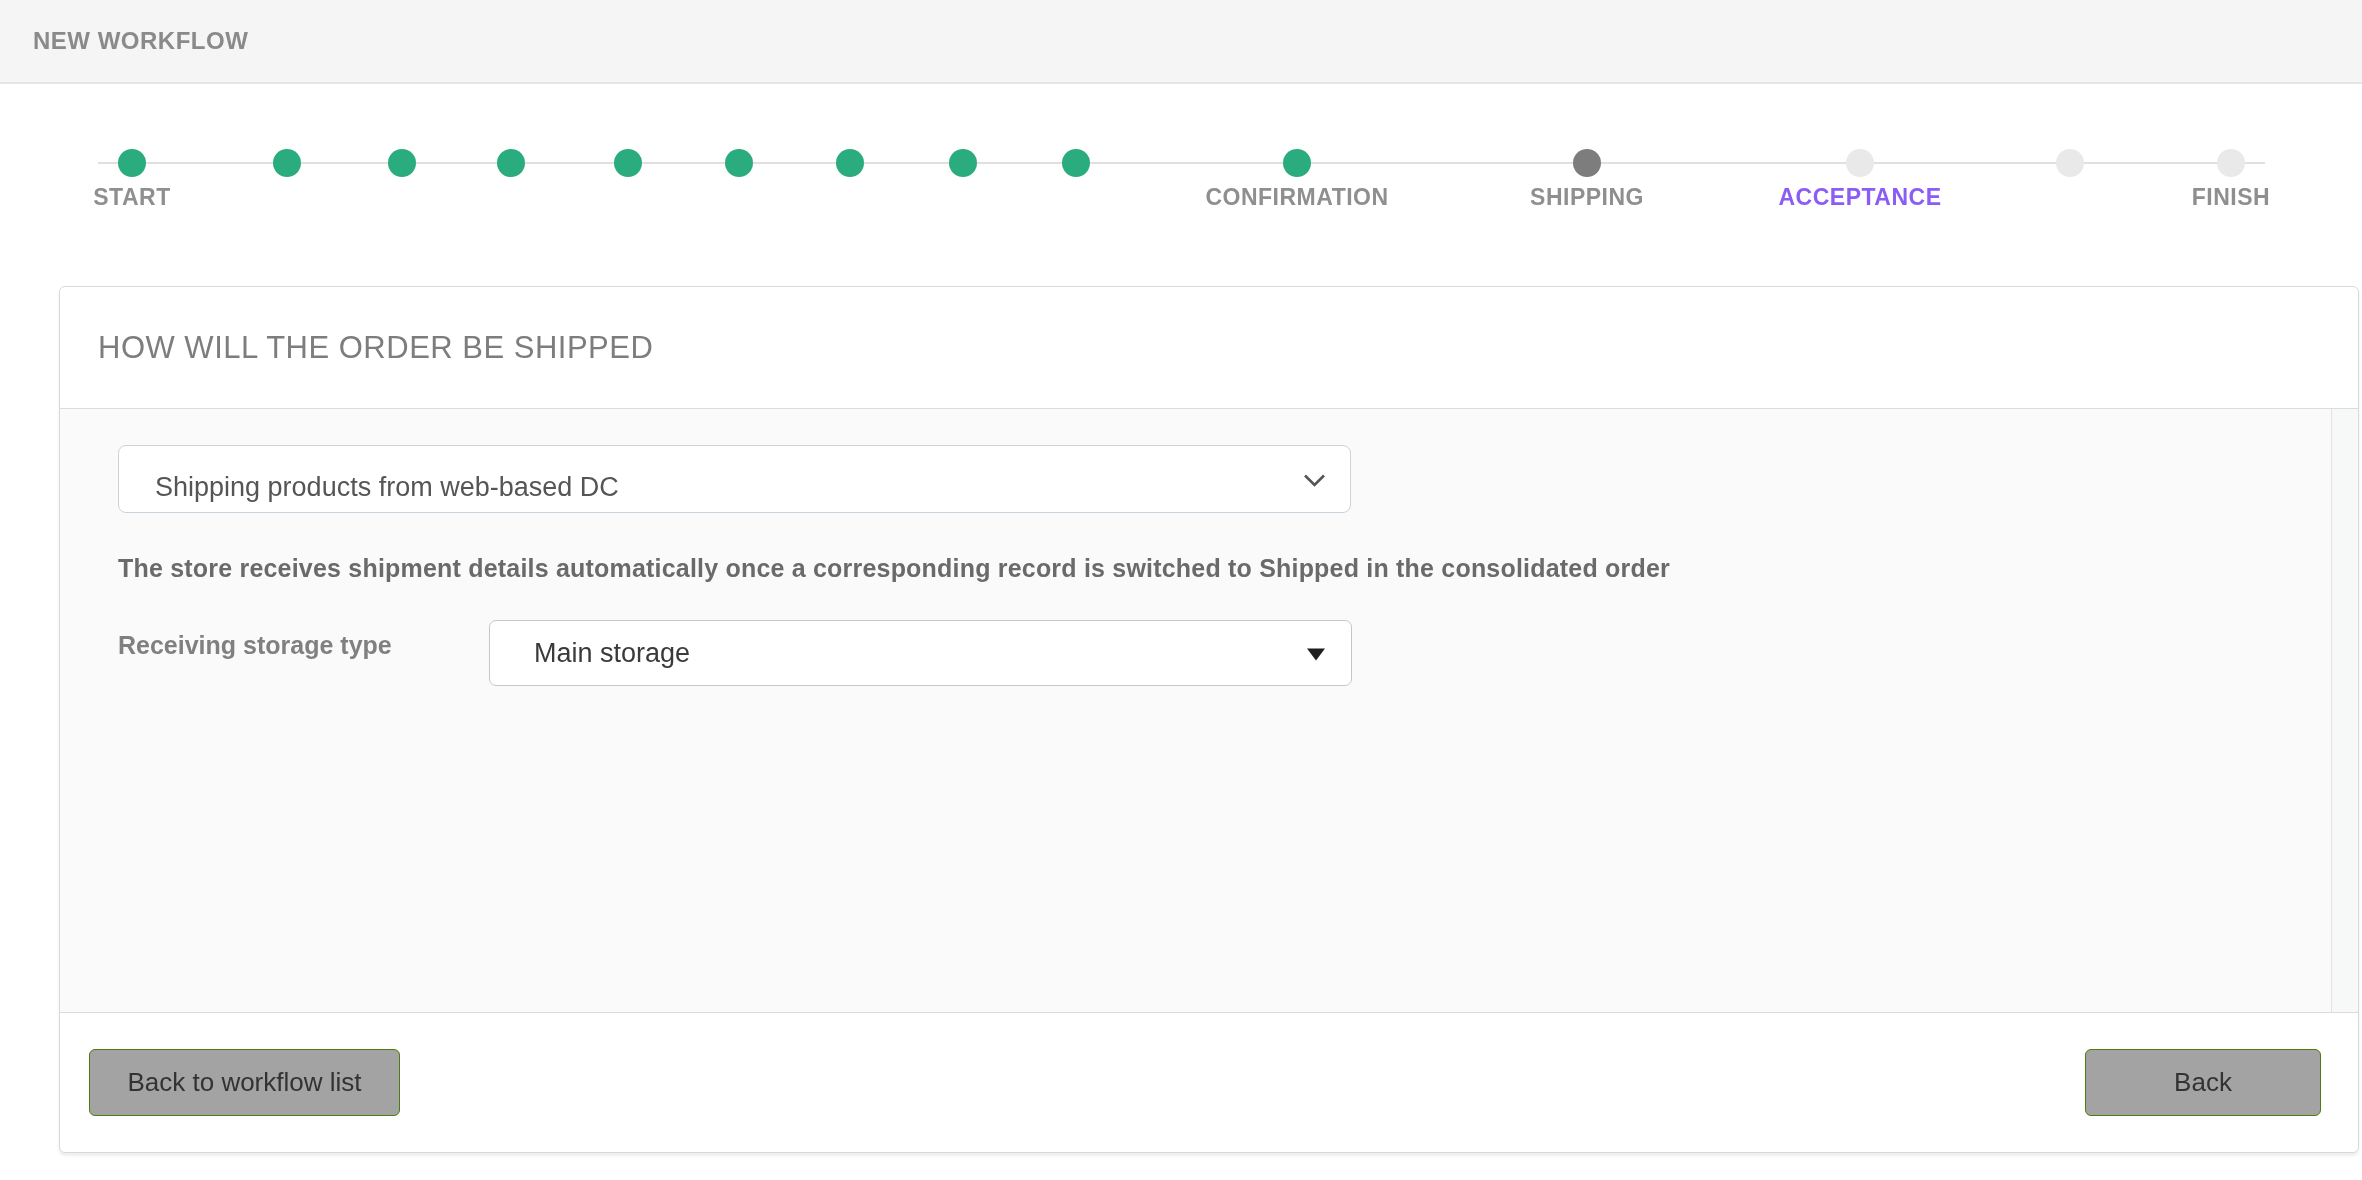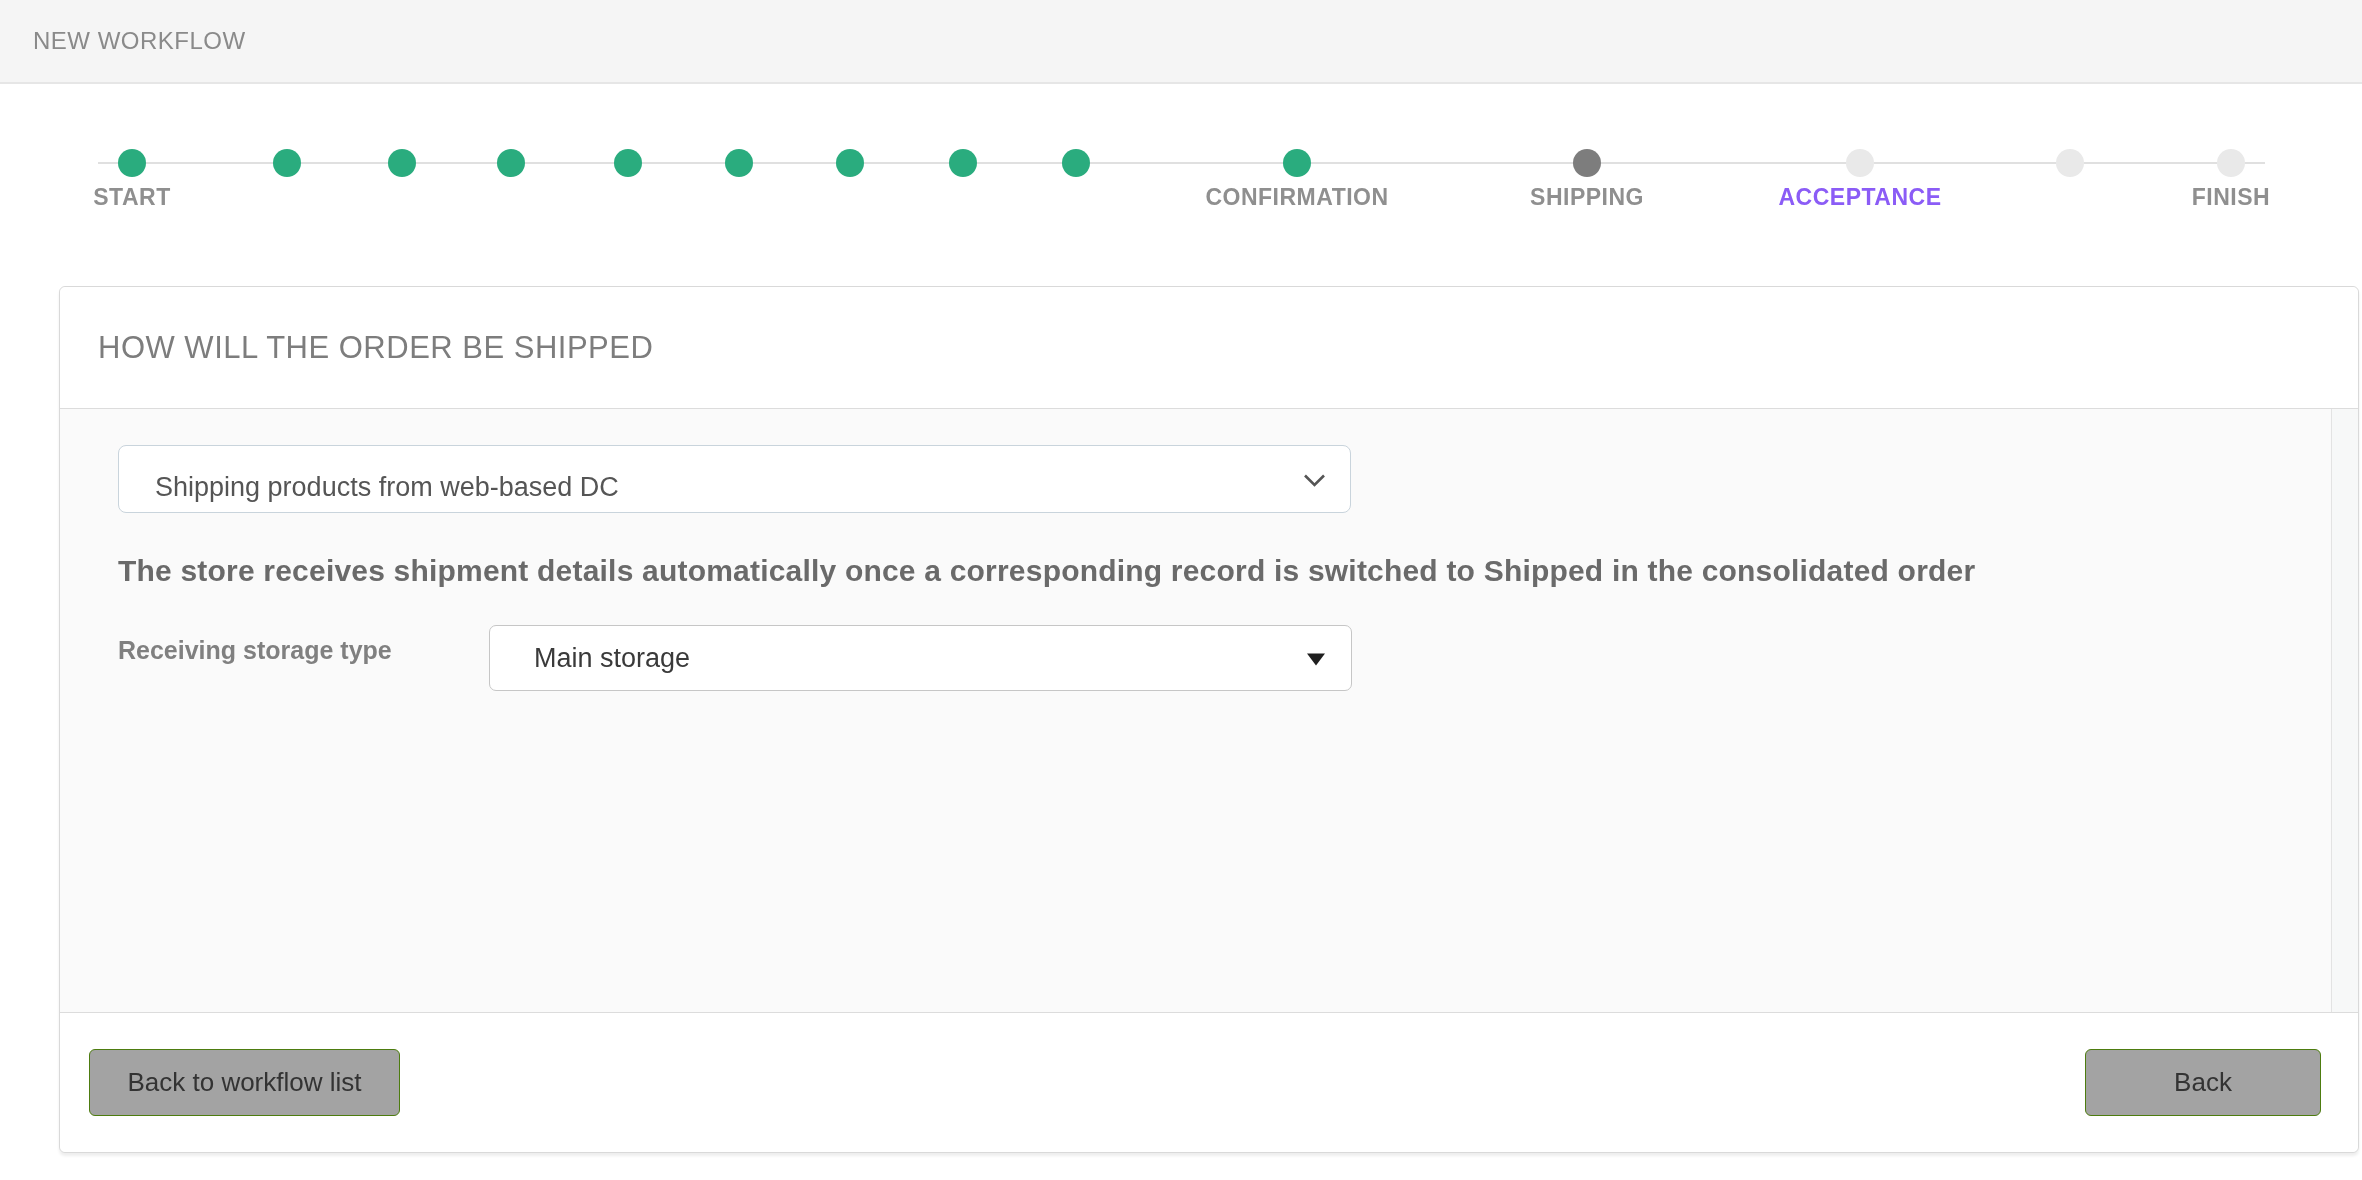--- a/index.html
+++ b/index.html
@@ -2,21 +2,21 @@
 <html><head>
 <meta charset="utf-8">
 <style>
   * { margin:0; padding:0; box-sizing:border-box; }
   html,body { width:2362px; height:1180px; background:#fff; overflow:hidden;
               font-family:"Liberation Sans", sans-serif; }
 
   
   .topbar { height:84px; background:#f5f5f5; border-bottom:2px solid #e6e6e6;
             display:flex; align-items:center; padding-left:33px; }
-  .topbar-title { font-size:24px; color:#8a8a8a; letter-spacing:0.5px; font-weight:400; }
+  .topbar-title { font-size:24px; color:#8a8a8a; letter-spacing:0.5px; font-weight:700; }
 
   
   .stepper { position:relative; height:202px; background:#fff; }
   .stepper-line { position:absolute; left:98px; width:2167px; top:78px; height:2px;
                   background:#e0e0e0; }
   .dot { position:absolute; top:65px; width:28px; height:28px; border-radius:50%; }
   .step-label { position:absolute; top:100px; transform:translateX(-50%);
                 font-size:23px; font-weight:bold; color:#8f8f8f; letter-spacing:0.5px;
                 white-space:nowrap;text-align:right; }
 
@@ -33,21 +33,21 @@
                border-bottom:1px solid #dcdcdc; padding:36px 85px 0 58px; }
   .scroll-track { position:absolute; top:0; right:0; bottom:0; width:27px;
                   background:#f7f8f8; border-left:1px solid #e3e3e3; }
 
   .select-box { position:relative; background:#fff; display:flex; align-items:center;
                 cursor:pointer; }
   .select-shipping { width:1233px; height:68px; border:1px solid #c9d4dc;
                      border-radius:8px; padding:16px 70px 0 36px; font-size:27px; color:#555; }
   .chevron { position:absolute; right:24px; top:50%; transform:translateY(-50%); }
 
-  .description { margin-top:41px; font-size:30px; font-weight:bold; color:#6a6a6a;
+  .description { margin-top:41px; font-size:25px; font-weight:bold; color:#6a6a6a;
                  letter-spacing:0.2px; }
 
   .field-row { margin-top:37px; display:flex; align-items:center; }
   .field-label { width:371px; font-size:25px; font-weight:bold; color:#808080;
                  position:relative; top:-8px; }
   .select-storage { width:863px; height:66px; border:1px solid #c6c6c6;
                     border-radius:7px; padding:0 70px 0 44px; font-size:27px; color:#3a3a3a; }
   .caret-down { position:absolute; right:26px; top:50%; transform:translateY(-38%);
                 width:0; height:0; border-left:9px solid transparent;
                 border-right:9px solid transparent; border-top:12px solid #1f1f1f; }

